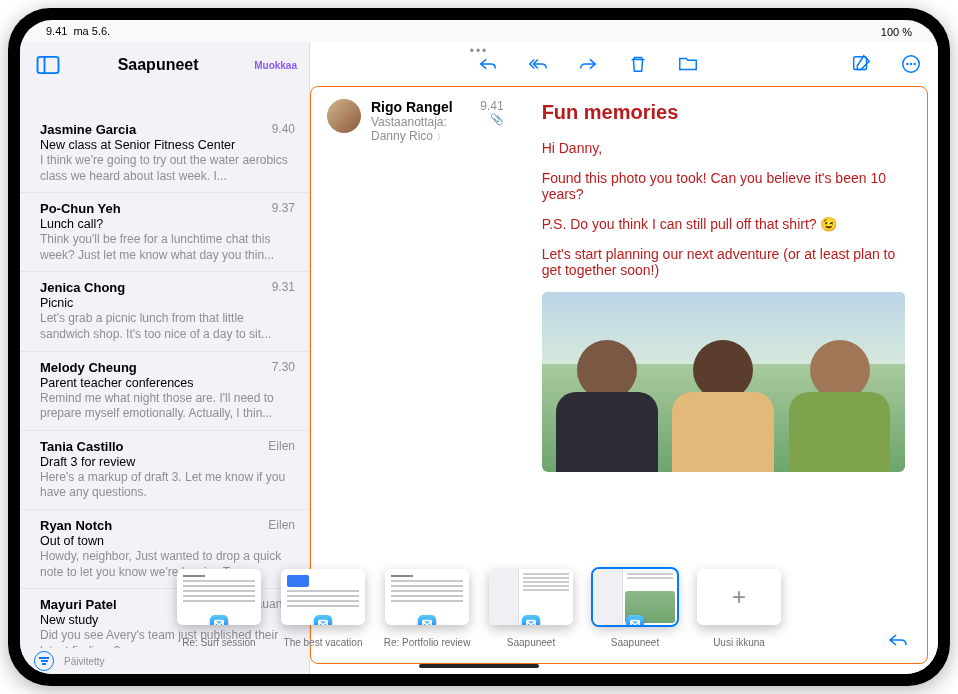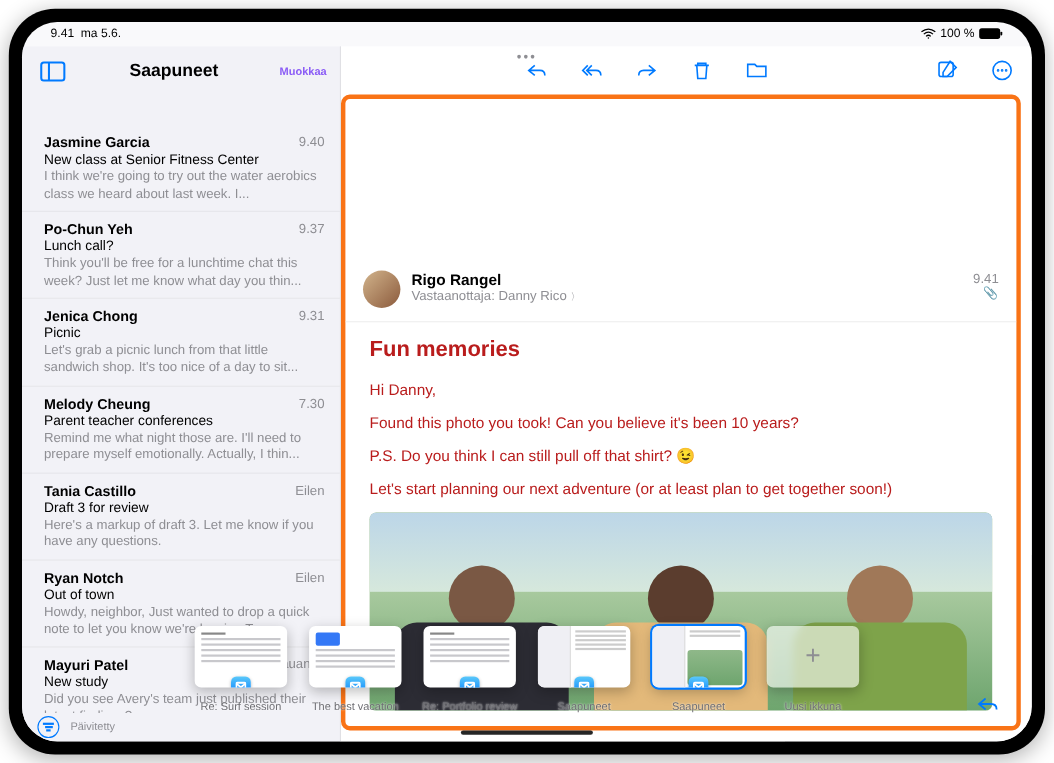--- a/index.html
+++ b/index.html
@@ -36,21 +36,21 @@
     height: 22px;
     display: flex;
     align-items: center;
     justify-content: space-between;
     padding: 0 26px;
     font-size: 11px;
     color: #000;
     font-weight: 500;
   }
   .statusbar .left { display: flex; gap: 6px; }
-  .statusbar .right { display: flex; gap: 4px; align-items: flex-start; }
+  .statusbar .right { display: flex; gap: 4px; align-items: flex-end; flex-direction: column; }
   .wifi, .battery { display: inline-flex; align-items: center; }
   
   .multidots {
     position: absolute;
     top: 24px;
     left: 50%;
     transform: translateX(-50%);
     color: #8e8e93;
     font-size: 12px;
     letter-spacing: 2px;
@@ -142,24 +142,24 @@
     display: flex;
     align-items: center;
     justify-content: center;
     cursor: pointer;
   }
   svg { width: 100%; height: 100%; stroke: currentColor; fill: none; stroke-width: 1.6; }
   .content-body {
     flex: 1;
     margin: 0 10px 10px 0px;
     background: #fff;
-    border: 4px solid #f97316;
+    border: 1px solid #f97316;
     border-radius: 8px;
     display: flex;
-    flex-direction: column;
+    flex-direction: row;
     overflow: hidden;
     justify-content: flex-end;
   }
   .mail-header {
     padding: 12px 16px;
     display: flex;
     align-items: flex-start;
     gap: 10px;
     border-bottom: 1px solid #eee;
   }

